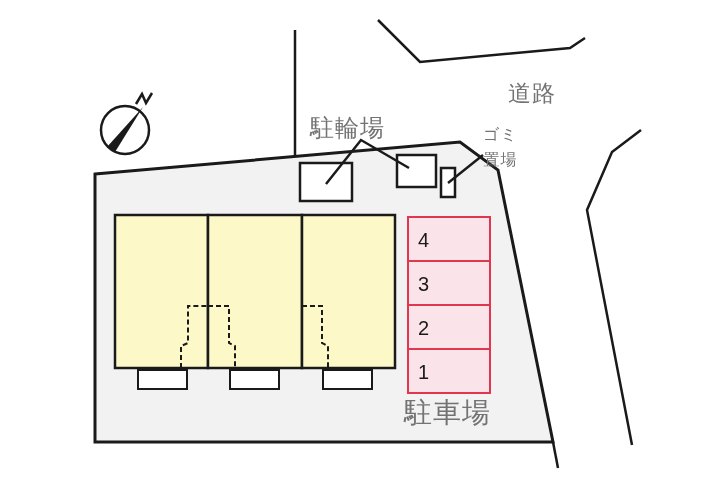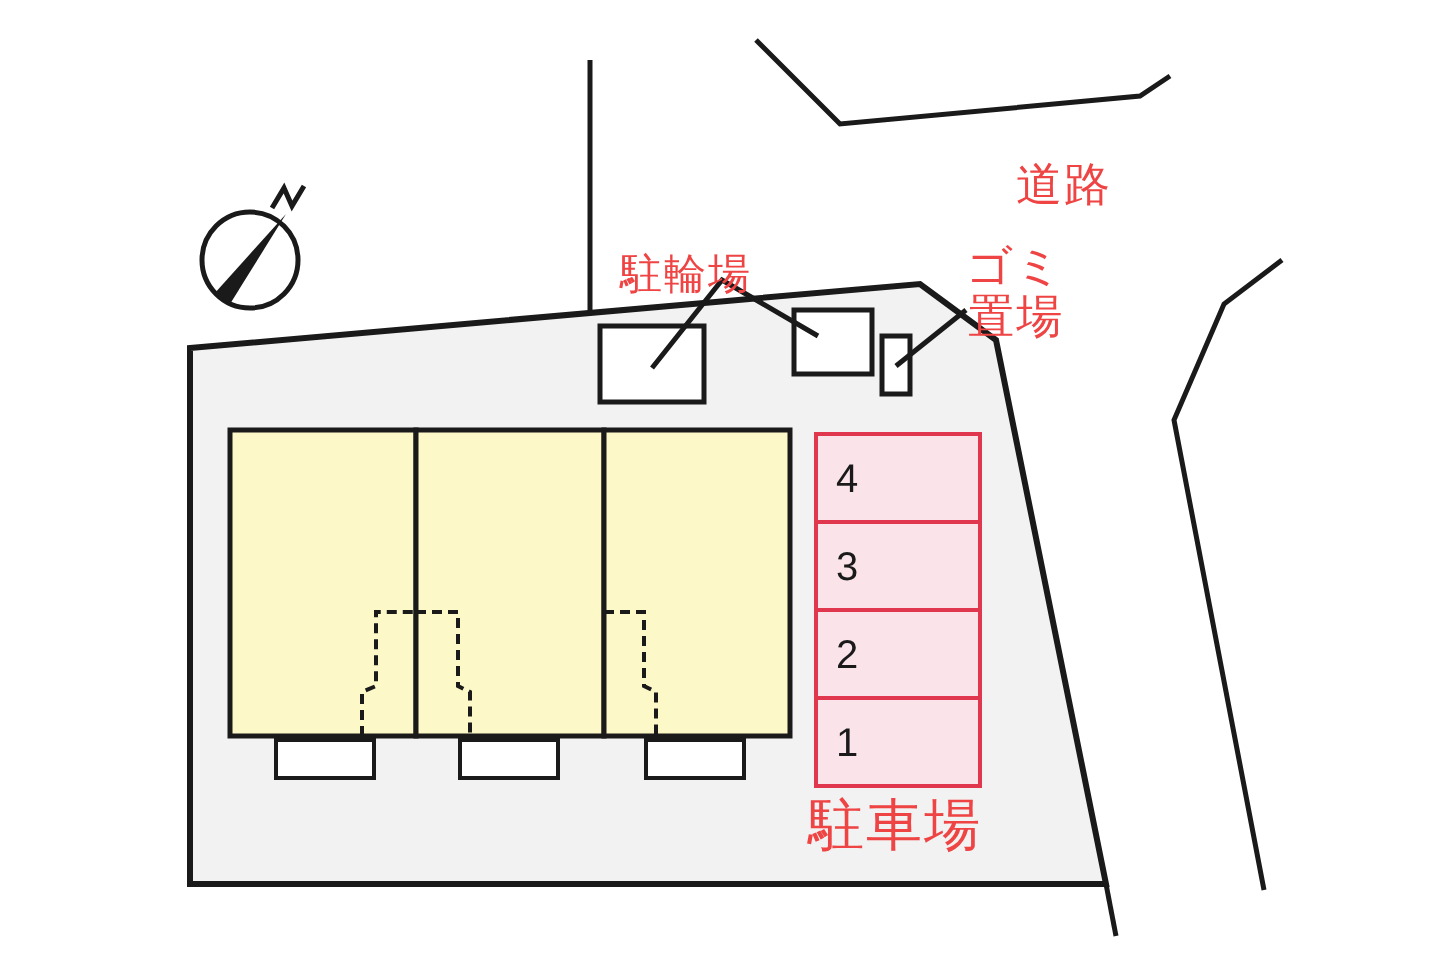--- a/index.html
+++ b/index.html
@@ -1,21 +1,21 @@
 <!DOCTYPE html>
 <html><head>
 <meta charset="utf-8">
 <style>
   html, body { margin: 0; padding: 0; background: #ffffff; }
   body { width: 720px; height: 480px; position: relative; overflow: hidden; font-family: "DejaVu Sans", sans-serif; }
   #canvas { position: absolute; left: 0; top: 0; width: 720px; height: 480px; }
-  .lbl { position: absolute; color: #ef4444; font-family: "DejaVu Sans", sans-serif; white-space: nowrap; line-height: 1; }
+  .lbl { position: absolute; color: #737373; font-family: "DejaVu Sans", sans-serif; white-space: nowrap; line-height: 1; }
   .lbl-road { left: 508px; top: 82px; font-size: 23px; letter-spacing: 1px; }
-  .lbl-bike { left: 310px; top: 127px; font-size: 21px; letter-spacing: 1px; }
-  .lbl-trash { left: 483px; top: 122px; font-size: 23px; line-height: 25px; text-align: right; letter-spacing: 1px; }
+  .lbl-bike { left: 310px; top: 116px; font-size: 24px; letter-spacing: 1px; }
+  .lbl-trash { left: 483px; top: 122px; font-size: 16px; line-height: 25px; text-align: center; letter-spacing: 1px; }
   .lbl-parking { left: 404px; top: 399px; font-size: 28px; letter-spacing: 1px; }
   .slot-num { position: absolute; left: 418px; font-size: 20px; color: #1a1a1a; font-family: "Liberation Sans", sans-serif; }
 </style>
 </head>
 <body>
 
 <svg id="canvas" viewBox="0 0 720 480" xmlns="http://www.w3.org/2000/svg">
 
   <polyline points="378,20 420,62 570,48 585,38" fill="none" stroke="#1a1a1a" stroke-width="2.5"></polyline>
   <polyline points="641,130 612,152 587,210 632,445" fill="none" stroke="#1a1a1a" stroke-width="2.5"></polyline>

